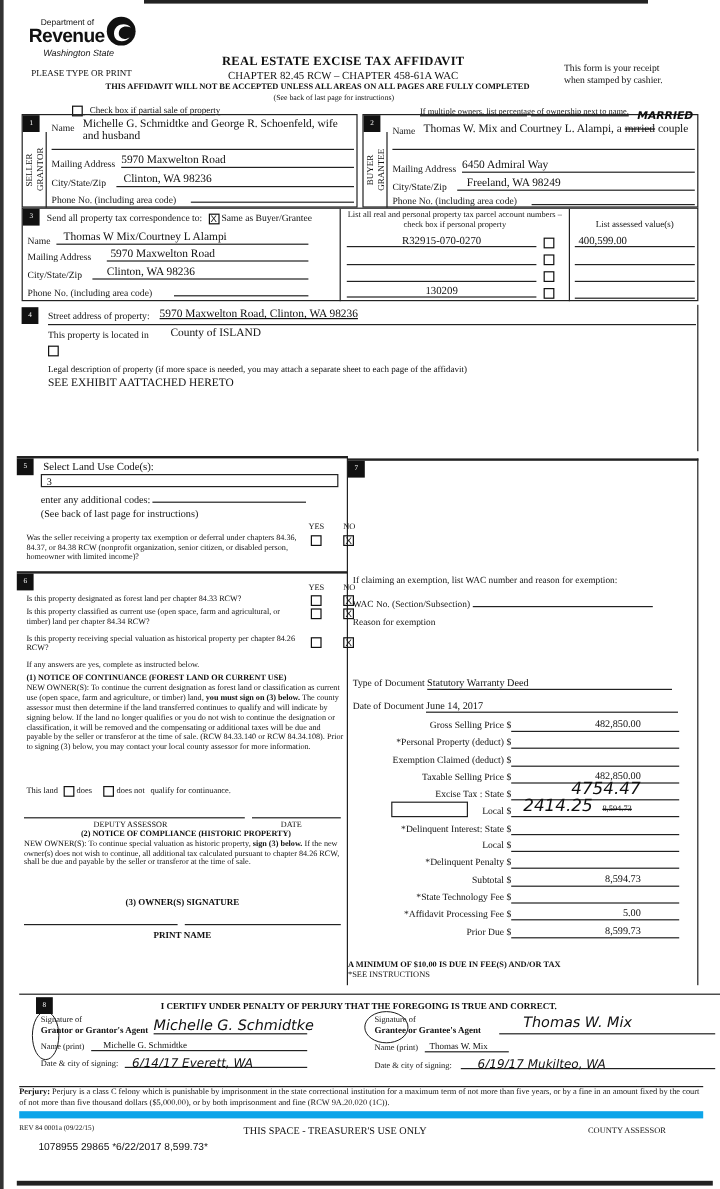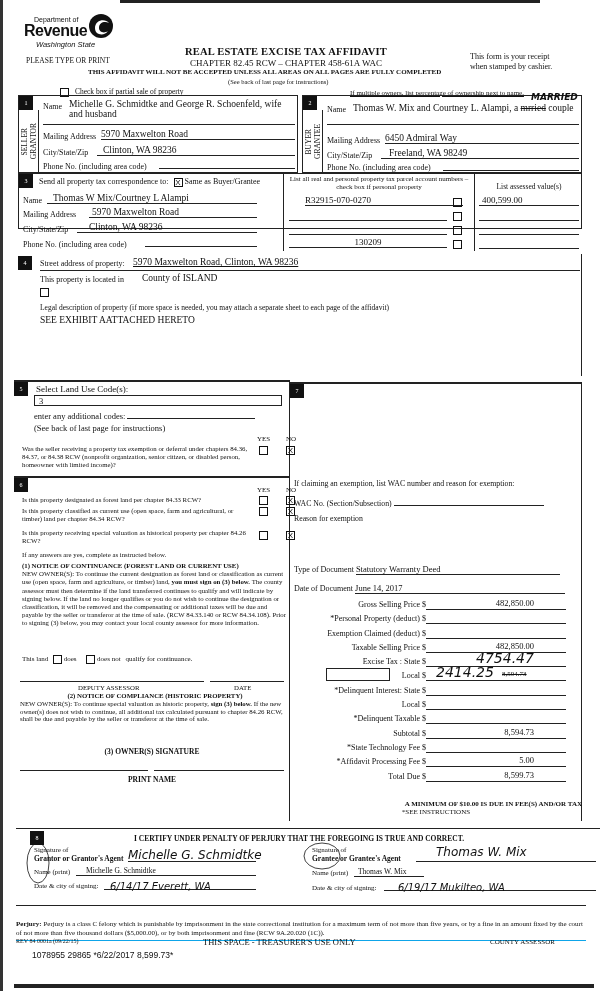--- a/index.html
+++ b/index.html
@@ -75,21 +75,21 @@
   <div class="abs hand" style="left:228px;top:-4px;font-size:9px;font-weight:bold">MARRIED</div>
   <div class="abs line" style="left:24px;top:28px;width:252px"></div>
   <div class="abs lbl" style="left:24px;top:40px">Mailing Address</div>
   <div class="abs val line" style="left:82px;top:37px;width:194px">6450 Admiral Way</div>
   <div class="abs lbl" style="left:24px;top:55px">City/State/Zip</div>
   <div class="abs val line" style="left:78px;top:52px;width:198px;padding-left:8px">Freeland, WA 98249</div>
   <div class="abs lbl" style="left:24px;top:67px">Phone No. (including area code)</div>
   <div class="abs line" style="left:140px;top:74px;width:136px"></div>
 </div>
 
-<div class="abs box" style="left:18px;top:173px;width:564px;height:56px">
+<div class="abs box" style="left:18px;top:173px;width:564px;height:78px">
   <span class="num abs" style="left:0;top:0">3</span>
   <div class="abs lbl" style="left:20px;top:3px;white-space:nowrap">
     <span>Send all property tax correspondence to:</span>
     <span class="cb" style="margin-left:3px">X</span>
     <span>Same as Buyer/Grantee</span>
   </div>
   <div class="abs lbl" style="left:4px;top:22px">Name</div>
   <div class="abs val line" style="left:28px;top:19px;width:210px;padding-left:6px">Thomas W Mix/Courtney L Alampi</div>
   <div class="abs lbl" style="left:4px;top:36px">Mailing Address</div>
   <div class="abs val line" style="left:70px;top:33px;width:168px;padding-left:3px">5970 Maxwelton Road</div>
@@ -98,21 +98,21 @@
   <div class="abs lbl" style="left:4px;top:66px">Phone No. (including area code)</div>
   <div class="abs line" style="left:126px;top:72px;width:112px"></div>
 
   <div class="abs" style="left:264px;top:0;width:192px;height:77px;border-left:1px solid #222;border-right:1px solid #222">
     <div style="font-size:7px;text-align:center;line-height:8px;padding:1px 4px 0">List all real and personal property tax parcel account numbers – check box if personal property</div>
   </div>
   <div class="abs" style="left:456px;top:8px;width:108px;text-align:center;font-size:7.5px">List assessed value(s)</div>
 
   <div class="abs" style="left:270px;top:21px;width:290px">
     <div style="position:relative;height:14px">
-      <div class="val line" style="position:absolute;left:16px;width:158px;text-align:left;font-size:9px">R32915-070-0270</div>
+      <div class="val line" style="position:absolute;left:0;width:158px;text-align:center;font-size:9px">R32915-070-0270</div>
       <span class="cb" style="position:absolute;left:164px;top:3px"></span>
       <div class="val line" style="position:absolute;left:190px;width:100px;font-size:9px;padding-left:3px">400,599.00</div>
     </div>
     <div style="position:relative;height:14px">
       <div class="val line" style="position:absolute;left:0;width:158px;height:12px;text-align:center"></div>
       <span class="cb" style="position:absolute;left:164px;top:3px"></span>
       <div class="val line" style="position:absolute;left:190px;width:100px;height:12px"></div>
     </div>
     <div style="position:relative;height:14px">
       <div class="val line" style="position:absolute;left:0;width:158px;height:12px;text-align:center"></div>
@@ -258,42 +258,42 @@
     </div>
     <div style="position:relative;height:14.3px">
       <div style="position:absolute;right:156px;top:2px;font-size:8px;white-space:nowrap">*Delinquent Interest: State $</div>
       <div class="val line" style="position:absolute;left:136px;width:140px;height:12px"></div>
     </div>
     <div style="position:relative;height:14.3px">
       <div style="position:absolute;right:156px;top:2px;font-size:8px;white-space:nowrap">Local $</div>
       <div class="val line" style="position:absolute;left:136px;width:140px;height:12px"></div>
     </div>
     <div style="position:relative;height:14.3px">
-      <div style="position:absolute;right:156px;top:2px;font-size:8px;white-space:nowrap">*Delinquent Taxable $</div>
+      <div style="position:absolute;right:156px;top:2px;font-size:8px;white-space:nowrap">*Delinquent Penalty $</div>
       <div class="val line" style="position:absolute;left:136px;width:140px;height:12px"></div>
     </div>
     <div style="position:relative;height:14.3px">
       <div style="position:absolute;right:156px;top:2px;font-size:8px;white-space:nowrap">Subtotal $</div>
       <div class="val line" style="position:absolute;left:136px;width:140px;height:12px;text-align:right;padding-right:32px;font-size:8.5px">8,594.73</div>
     </div>
     <div style="position:relative;height:14.3px">
       <div style="position:absolute;right:156px;top:2px;font-size:8px;white-space:nowrap">*State Technology Fee $</div>
       <div class="val line" style="position:absolute;left:136px;width:140px;height:12px"></div>
     </div>
     <div style="position:relative;height:14.3px">
       <div style="position:absolute;right:156px;top:2px;font-size:8px;white-space:nowrap">*Affidavit Processing Fee $</div>
       <div class="val line" style="position:absolute;left:136px;width:140px;height:12px;text-align:right;padding-right:32px;font-size:8.5px">5.00</div>
     </div>
     <div style="position:relative;height:14.3px">
-      <div style="position:absolute;right:156px;top:2px;font-size:8px;white-space:nowrap">Total Due $</div>
+      <div style="position:absolute;right:156px;top:2px;font-size:8px;white-space:nowrap">Prior Due $</div>
       <div class="val line" style="position:absolute;left:136px;width:140px;height:12px;text-align:right;padding-right:32px;font-size:8.5px">8,599.73</div>
     </div>
   </div>
-  <div class="abs" style="left:0;width:292px;text-align:right;top:416px;font-size:7px;font-weight:bold">A MINIMUM OF $10.00 IS DUE IN FEE(S) AND/OR TAX</div>
-  <div class="abs" style="left:0;width:292px;text-align:center;top:424px;font-size:7px">*SEE INSTRUCTIONS</div>
+  <div class="abs" style="left:0;width:292px;text-align:left;top:416px;font-size:7px;font-weight:bold">A MINIMUM OF $10.00 IS DUE IN FEE(S) AND/OR TAX</div>
+  <div class="abs" style="left:0;width:292px;top:424px;font-size:7px">*SEE INSTRUCTIONS</div>
 </div>
 
 <div class="abs" style="left:16px;top:828px;width:600px;height:70px;border-top:1px solid #222">
   <span class="num abs" style="left:14px;top:2px">8</span>
   <div class="abs" style="left:118px;top:5px;font-size:7.5px;font-weight:bold">I CERTIFY UNDER PENALTY OF PERJURY THAT THE FOREGOING IS TRUE AND CORRECT.</div>
 
   <div class="abs" style="left:18px;top:17px;font-size:7px">Signature of</div>
   <div class="abs" style="left:18px;top:25px;font-size:7.5px;font-weight:bold">Grantor or Grantor's Agent</div>
   <div class="abs line" style="left:112px;top:16px;width:128px;height:17px">
     <span class="hand" style="font-size:12px;white-space:nowrap">Michelle G. Schmidtke</span>
@@ -317,21 +317,21 @@
     <span class="hand" style="font-size:10px;padding-left:14px">6/19/17 Mukilteo, WA</span>
   </div>
   <svg class="abs" style="left:8px;top:12px" width="28" height="44">
       <ellipse cx="14" cy="22" rx="11" ry="20" fill="none" stroke="#111" stroke-width="0.8"></ellipse>
     </svg>
   <svg class="abs" style="left:286px;top:12px" width="40" height="30">
       <ellipse cx="20" cy="15" rx="18" ry="13" fill="none" stroke="#111" stroke-width="0.8"></ellipse>
     </svg>
 </div>
 
-<div class="abs" style="left:16px;top:905px;width:570px;font-size:7px;line-height:9px;border-top:1.5px solid #222;padding-top:14px;border-bottom:1px solid #0ea5e9;padding-bottom:2px">
+<div class="abs" style="left:16px;top:905px;width:570px;font-size:7px;line-height:9px;border-top:1.5px solid #222;padding-top:0;border-bottom:6px solid #0ea5e9;padding-bottom:2px">
   <b>Perjury:</b>
   <span>Perjury is a class C felony which is punishable by imprisonment in the state correctional institution for a maximum term of not more than five years, or by a fine in an amount fixed by the court of not more than five thousand dollars ($5,000.00), or by both imprisonment and fine (RCW 9A.20.020 (1C)).</span>
 </div>
 <div class="abs" style="left:16px;top:938px;font-size:6px">REV 84 0001a (09/22/15)</div>
 <div class="abs" style="left:203px;top:937px;font-size:8.5px">THIS SPACE - TREASURER'S USE ONLY</div>
 <div class="abs" style="left:490px;top:938px;font-size:7px">COUNTY ASSESSOR</div>
 <div class="abs" style="left:32px;top:950px;font-family:Liberation Sans, sans-serif;font-size:8.5px">1078955 29865 *6/22/2017 8,599.73*</div>
 <div class="abs" style="left:14px;top:984px;width:580px;height:4px;background:#222"></div>
 
 </body></html>

